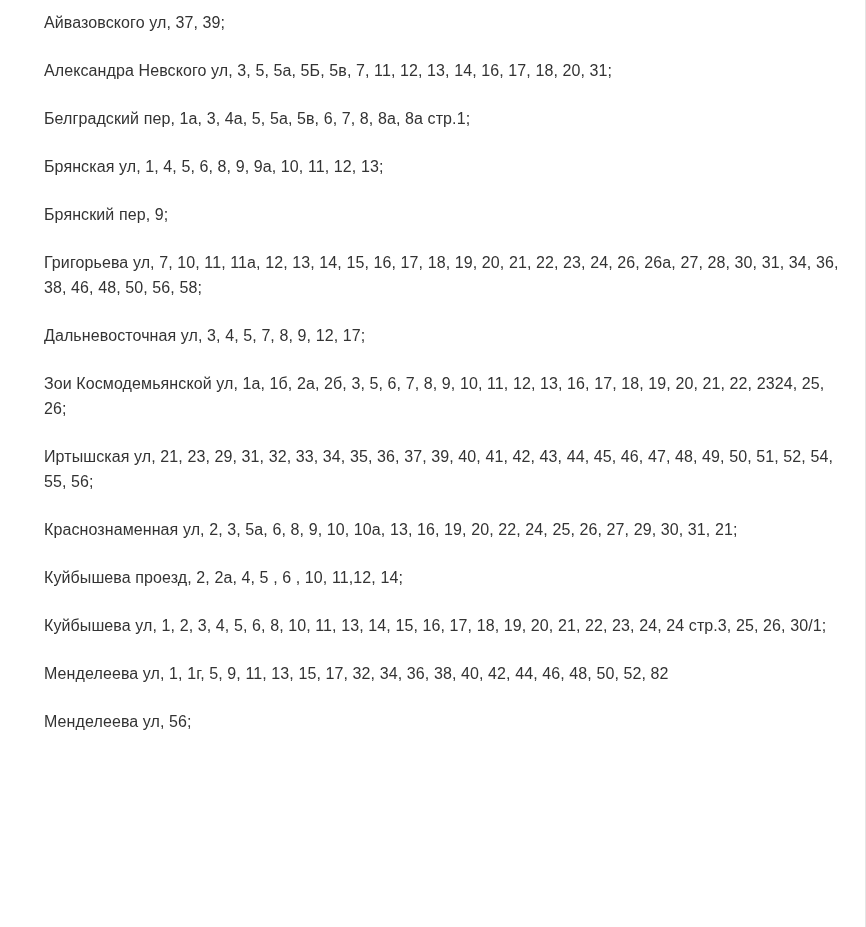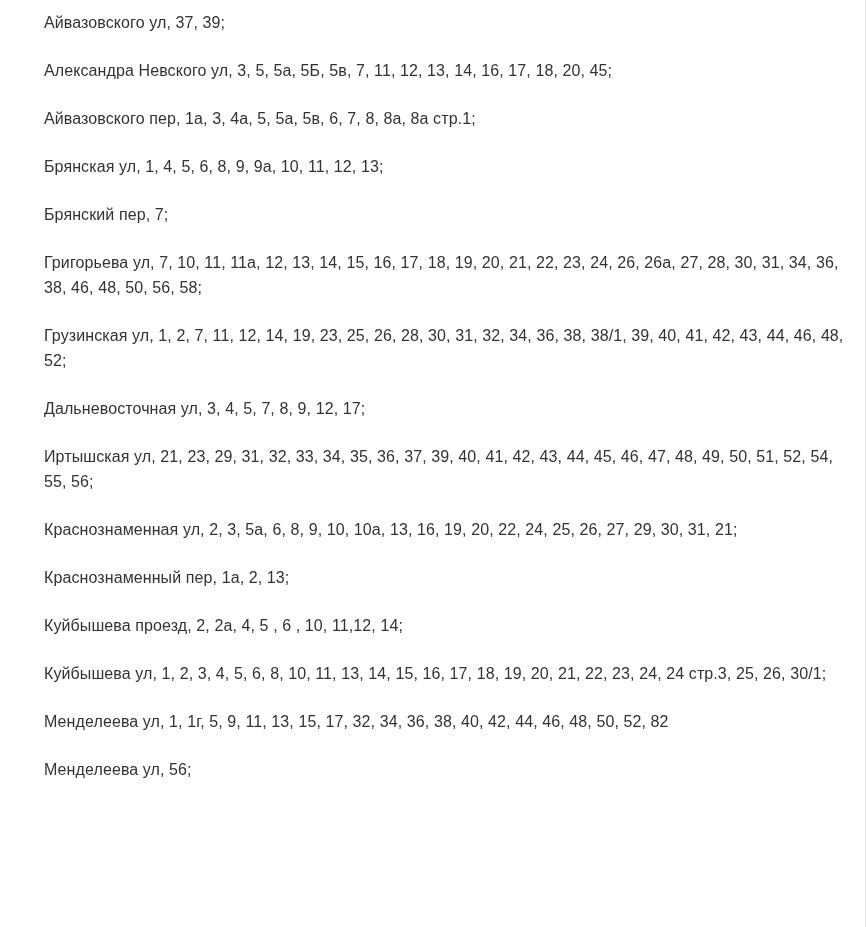--- a/index.html
+++ b/index.html
@@ -25,27 +25,26 @@
     font-weight: 400;
     letter-spacing: 0.1px;
   }
   .address-line:last-child { margin-bottom: 0; }
 </style>
 </head>
 <body>
 
 <div class="page">
   <p class="address-line">Айвазовского ул, 37, 39;</p>
-  <p class="address-line">Александра Невского ул, 3, 5, 5а, 5Б, 5в, 7, 11, 12, 13, 14, 16, 17, 18, 20, 45;</p>
-  <p class="address-line">Айвазовского пер, 1а, 3, 4а, 5, 5а, 5в, 6, 7, 8, 8а, 8а стр.1;</p>
+  <p class="address-line">Александра Невского ул, 3, 5, 5а, 5Б, 5в, 7, 11, 12, 13, 14, 16, 17, 18, 20, 31;</p>
+  <p class="address-line">Белградский пер, 1а, 3, 4а, 5, 5а, 5в, 6, 7, 8, 8а, 8а стр.1;</p>
   <p class="address-line">Брянская ул, 1, 4, 5, 6, 8, 9, 9а, 10, 11, 12, 13;</p>
-  <p class="address-line">Брянский пер, 7;</p>
+  <p class="address-line">Брянский пер, 9;</p>
   <p class="address-line">Григорьева ул, 7, 10, 11, 11а, 12, 13, 14, 15, 16, 17, 18, 19, 20, 21, 22, 23, 24, 26, 26а, 27, 28, 30, 31, 34, 36, 38, 46, 48, 50, 56, 58;</p>
-  <p class="address-line">Грузинская ул, 1, 2, 7, 11, 12, 14, 19, 23, 25, 26, 28, 30, 31, 32, 34, 36, 38, 38/1, 39, 40, 41, 42, 43, 44, 46, 48, 52;</p>
   <p class="address-line">Дальневосточная ул, 3, 4, 5, 7, 8, 9, 12, 17;</p>
+  <p class="address-line">Зои Космодемьянской ул, 1а, 1б, 2а, 2б, 3, 5, 6, 7, 8, 9, 10, 11, 12, 13, 16, 17, 18, 19, 20, 21, 22, 2324, 25, 26;</p>
   <p class="address-line">Иртышская ул, 21, 23, 29, 31, 32, 33, 34, 35, 36, 37, 39, 40, 41, 42, 43, 44, 45, 46, 47, 48, 49, 50, 51, 52, 54, 55, 56;</p>
   <p class="address-line">Краснознаменная ул, 2, 3, 5а, 6, 8, 9, 10, 10а, 13, 16, 19, 20, 22, 24, 25, 26, 27, 29, 30, 31, 21;</p>
-  <p class="address-line">Краснознаменный пер, 1а, 2, 13;</p>
   <p class="address-line">Куйбышева проезд, 2, 2а, 4, 5 , 6 , 10, 11,12, 14;</p>
   <p class="address-line">Куйбышева ул, 1, 2, 3, 4, 5, 6, 8, 10, 11, 13, 14, 15, 16, 17, 18, 19, 20, 21, 22, 23, 24, 24 стр.3, 25, 26, 30/1;</p>
   <p class="address-line">Менделеева ул, 1, 1г, 5, 9, 11, 13, 15, 17, 32, 34, 36, 38, 40, 42, 44, 46, 48, 50, 52, 82</p>
   <p class="address-line">Менделеева ул, 56;</p>
 </div>
 
 </body></html>

